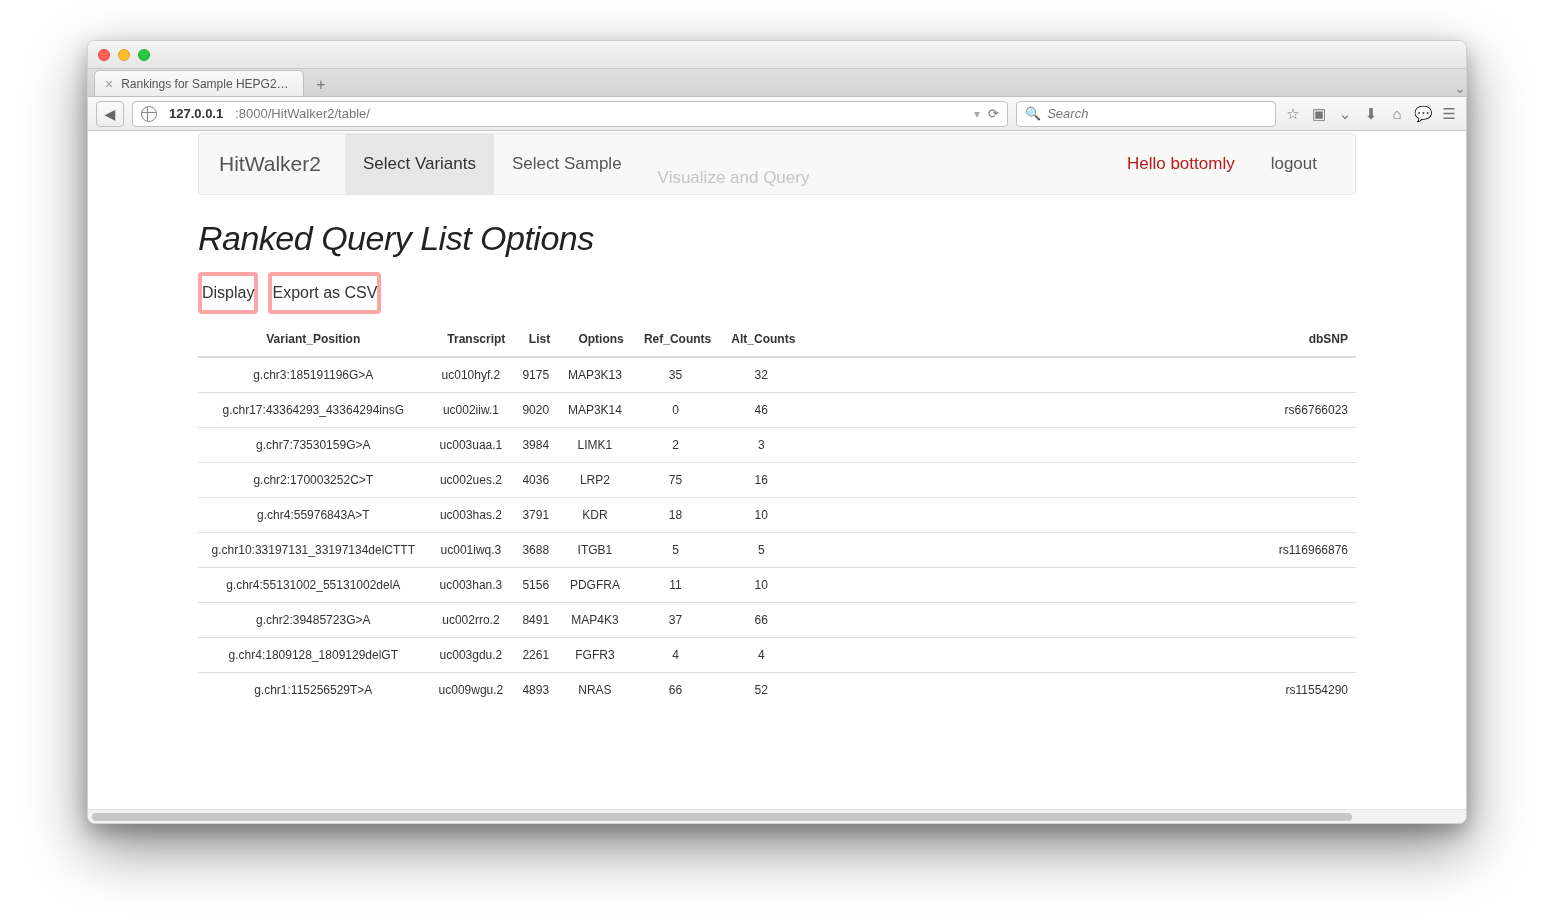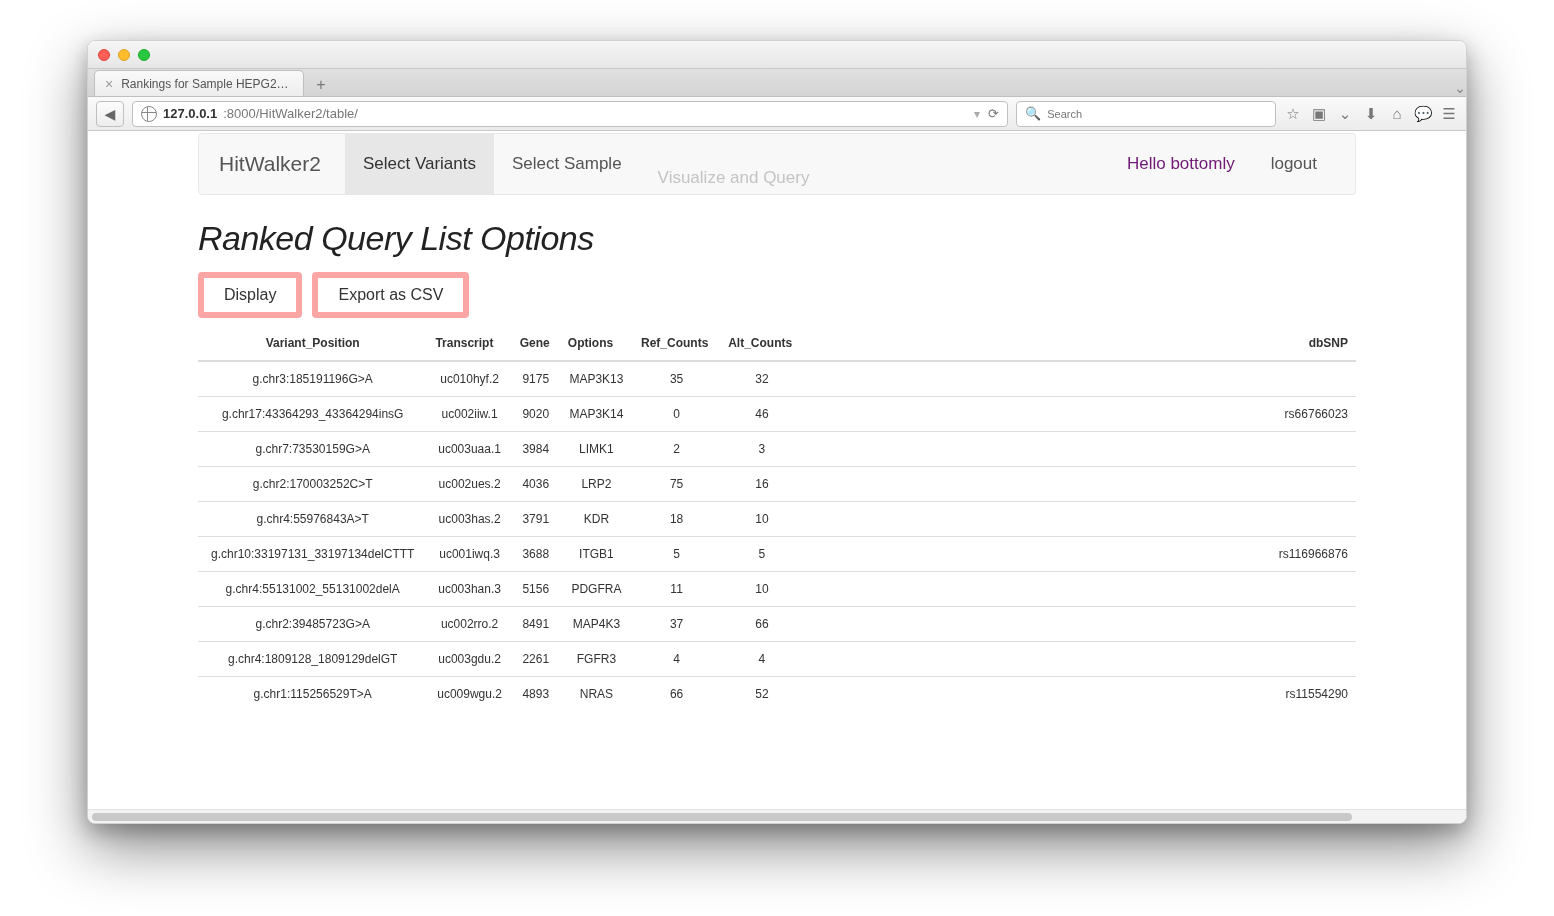--- a/index.html
+++ b/index.html
@@ -72,30 +72,30 @@
     width:28px;height:26px;border:1px solid #c0c0c0;border-radius:4px;
     background:linear-gradient(#fcfcfc,#ededed);
     display:flex;align-items:center;justify-content:center;color:#666;font-size:14px;
     cursor:pointer;
   }
   .globe { width:16px;height:16px;border:1px solid #888;border-radius:50%;position:relative; }
   .globe::after{content:"";position:absolute;inset:5px 0;border-top:1px solid #888;}
   .globe::before{content:"";position:absolute;inset:0 5px;border-left:1px solid #888;}
   .addr {
     flex:1; height:26px; border:1px solid #c0c0c0; border-radius:4px;
-    background:#fff; display:flex; align-items:center; padding:0 8px; gap:6px;
+    background:#fff; display:flex; align-items:center; padding:0 8px; gap:12px;
     font-size:13px; color:#333;
   }
   .addr .reload { margin-left:auto; color:#777; font-size:13px; display:flex; gap:8px; align-items:center;}
   .searchbox {
     width:260px; height:26px; border:1px solid #c0c0c0; border-radius:4px;
     background:#fff; display:flex; align-items:center; padding:0 8px; gap:6px;
     font-size:13px; color:#999;
   }
-  .searchbox input { border:none; outline:none; flex:1; font-size:11px; color:#c2410c; background:transparent; }
+  .searchbox input { border:none; outline:none; flex:1; font-size:13px; color:#c2410c; background:transparent;font-style:italic; }
   .ticon { color:#777; font-size:15px; width:18px; text-align:center; cursor:pointer; }
   .expand { margin-left:4px; color:#888; font-size:14px; }
 
   
   .viewport {
     flex:1; overflow:auto; background:#fff; position:relative;
   }
   .viewport::-webkit-scrollbar { width:14px; height:14px; }
   .viewport::-webkit-scrollbar-thumb { background:#c5c5c5; border-radius:7px; border:3px solid #fff; }
   .viewport::-webkit-scrollbar-track { background:#f5f5f5; }
@@ -112,27 +112,27 @@
   .navitem { padding:0 18px; height:62px; display:flex; align-items:center; cursor:pointer; color:#555; }
   .navitem.active { background:#e7e7e7; color:#333; }
   .navitem.disabled { color:#c4c4c4; cursor:default;margin-top:28px; }
   .navspacer { flex:1; }
 
   
   .content { padding: 24px 110px 0 110px; }
   h1.pagetitle { font-size:34px; font-weight:500; color:#222; margin-bottom:14px; letter-spacing:-0.5px;font-style:italic;}
   .btns { display:flex; gap:10px; margin-bottom:8px; }
   .btn {
-    border:6px solid #fca5a5; background:#fff; color:#333; font-size:16px;
-    padding:8px 20px; border-radius:4px; cursor:pointer;
+    border:4px solid #fca5a5; background:#fff; color:#333; font-size:16px;
+    padding:8px 0; border-radius:4px; cursor:pointer;
   }
 
   table.data { width:100%; border-collapse:collapse; font-size:12px; color:#333; table-layout:auto; }
   table.data th, table.data td { padding:10px 8px; border-top:1px solid #ddd; white-space:nowrap; }
-  table.data thead th { border-top:none; border-bottom:2px solid #ddd; font-weight:700; text-align:left; }
+  table.data thead th { border-top:none; border-bottom:2px solid #ddd; font-weight:700; text-align:right; }
   table.data tbody td { text-align:center; }
   table.data td.wide, table.data th.wide { text-align:center; }
   table.data td.right, table.data th.right { text-align:right; }
   table.data th.colgap { width:40%; }
 
   
   .hbar {
     height:14px; background:#f3f3f3; border-top:1px solid #e2e2e2;
     display:flex; align-items:center; padding:0 4px;
   }
@@ -186,37 +186,37 @@
   </div>
 
   <div class="viewport">
 
     <div class="appnav">
       <div class="brand">HitWalker2</div>
       <div class="navitem active">Select Variants</div>
       <div class="navitem">Select Sample</div>
       <div class="navitem disabled">Visualize and Query</div>
       <div class="navspacer"></div>
-      <div class="navitem" style="color:#701a75">Hello bottomly</div>
+      <div class="navitem" style="color:#b91c1c">Hello bottomly</div>
       <div class="navitem" style="color:#555">logout</div>
     </div>
 
     <div class="content">
       <h1 class="pagetitle">Ranked Query List Options</h1>
       <div class="btns">
         <button class="btn">Display</button>
         <button class="btn">Export as CSV</button>
       </div>
 
       <table class="data">
         <thead>
           <tr>
             <th class="wide">Variant_Position</th>
             <th>Transcript</th>
-            <th>Gene</th>
+            <th>List</th>
             <th>Options</th>
             <th>Ref_Counts</th>
             <th>Alt_Counts</th>
             <th class="colgap"></th>
             <th class="right">dbSNP</th>
           </tr>
         </thead>
         <tbody id="tbody">
             <tr>
               <td class="wide">g.chr3:185191196G&gt;A</td>

